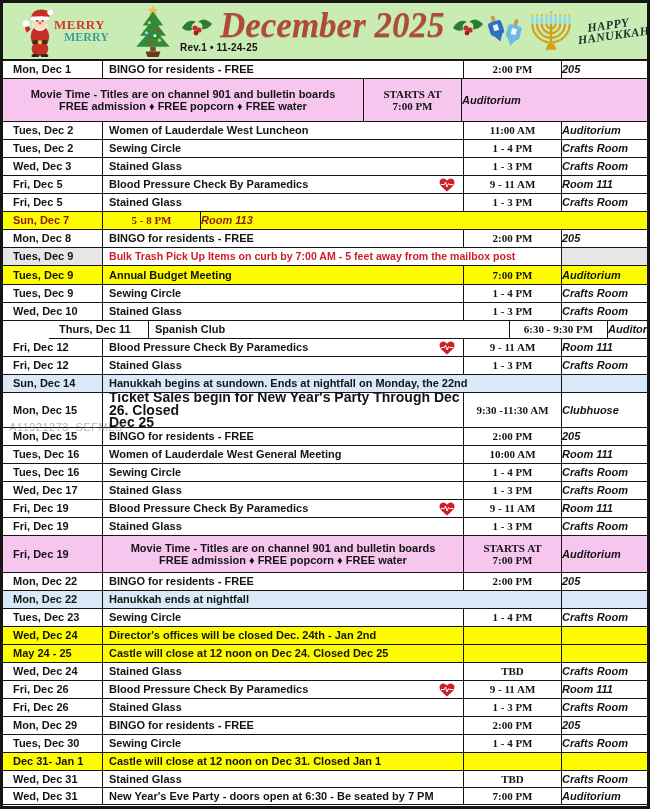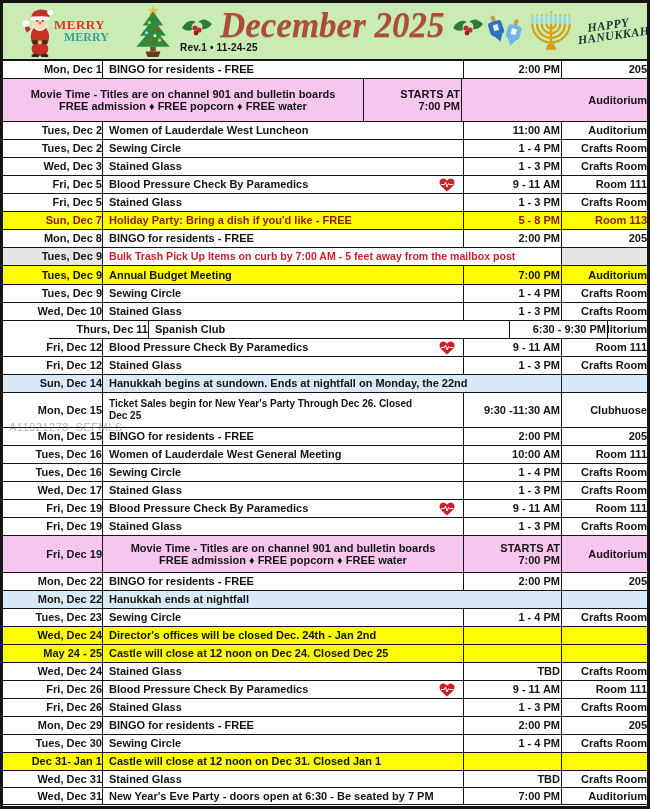--- a/index.html
+++ b/index.html
@@ -57,34 +57,34 @@
   .tbl{position:relative;}
   .row{display:flex;}
   .cell{
     box-sizing:border-box;
     border-right:1.6px solid #151515;
     border-bottom:1.6px solid #151515;
     overflow:hidden;
     display:flex;flex-direction:column;justify-content:center;
     font-size:11px;line-height:12.5px;
   }
-  .cell.date{width:100px;flex:0 0 auto;padding-left:10px;text-align:right;}
+  .cell.date{width:100px;flex:0 0 auto;padding-left:10px;}
   .cell.event{width:361px;flex:0 0 auto;padding-left:6px;position:relative;}
   .cell.event.merged{width:459px;}
-  .cell.time{width:98px;flex:0 0 auto;align-items:flex-end;text-align:center;padding:0 1px;}
-  .cell.loc{flex:1 1 auto;align-items:flex-end;text-align:center;border-right:none;}
+  .cell.time{width:98px;flex:0 0 auto;align-items:center;text-align:center;padding:0 1px;font-family:Liberation Serif, serif;}
+  .cell.loc{flex:1 1 auto;align-items:flex-start;text-align:center;border-right:none;font-style:italic;}
   
   .s-pink{background:var(--pink,#f7c6ee);}
   .s-pink .event{align-items:center;text-align:center;padding-left:0;}
   .s-yellow{background:var(--yellow,#fdfd00);}
   .s-yellow-maroon{background:var(--yellow,#fdfd00);color:var(--maroon,#8b1a1a);}
   .s-blue{background:var(--blue,#d9e9f7);}
   .s-trash .date,.s-trash .loc{background:#e6e6e6;}
   .s-trash .event{color:var(--red,#cc1f2d);font-size:10.6px;}
-  .small-ev .event{font-size:10px;}
+  .small-ev .event{font-size:14px;}
   .heart-wrap{position:absolute;right:8px;top:50%;transform:translateY(-50%);line-height:0;}
   .watermark{
     position:absolute;left:6px;top:418px;
     color:rgba(120,120,120,.55);
     font-size:11px;font-weight:normal;
     letter-spacing:.5px;
     pointer-events:none;
   }
 </style>
 </head>
@@ -324,23 +324,20 @@
           <span>1 - 3 PM</span>
         </div>
         <div class="cell loc">
           <span>Crafts Room</span>
         </div>
       </div>
       <div class="row s-yellow-maroon" style="height: 18px;">
         <div class="cell date">
           <span>Sun, Dec 7</span>
         </div>
-        <div class="cell event">
-          <span>Holiday Party: Bring a dish if you'd like - FREE</span>
-        </div>
         <div class="cell time">
           <span>5 - 8 PM</span>
         </div>
         <div class="cell loc">
           <span>Room 113</span>
         </div>
       </div>
       <div class="row s-white" style="height: 18px;">
         <div class="cell date">
           <span>Mon, Dec 8</span>

